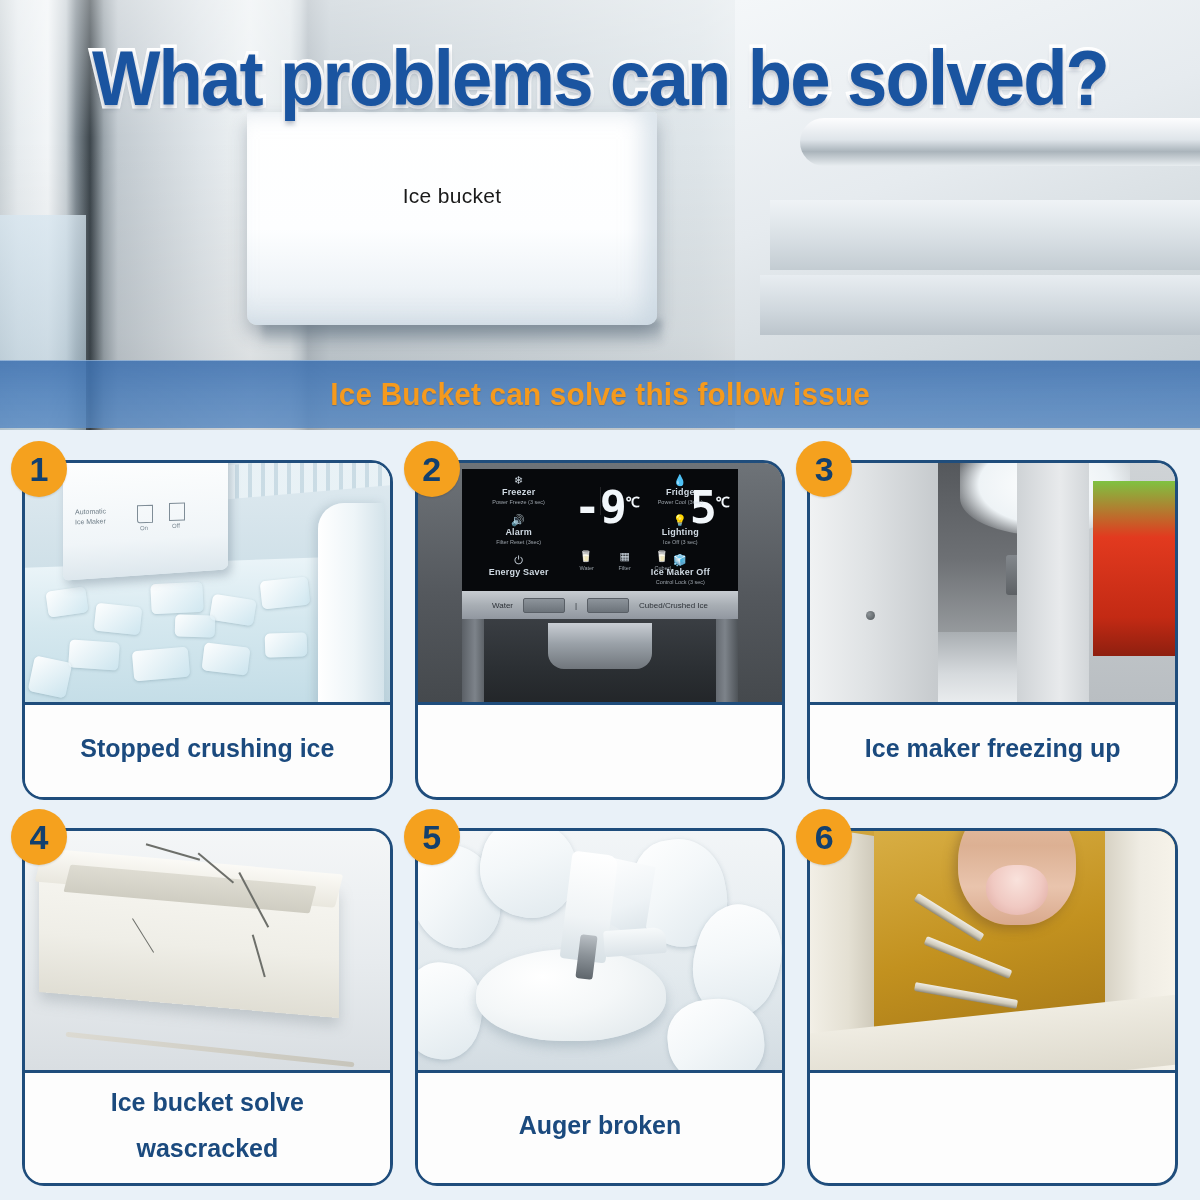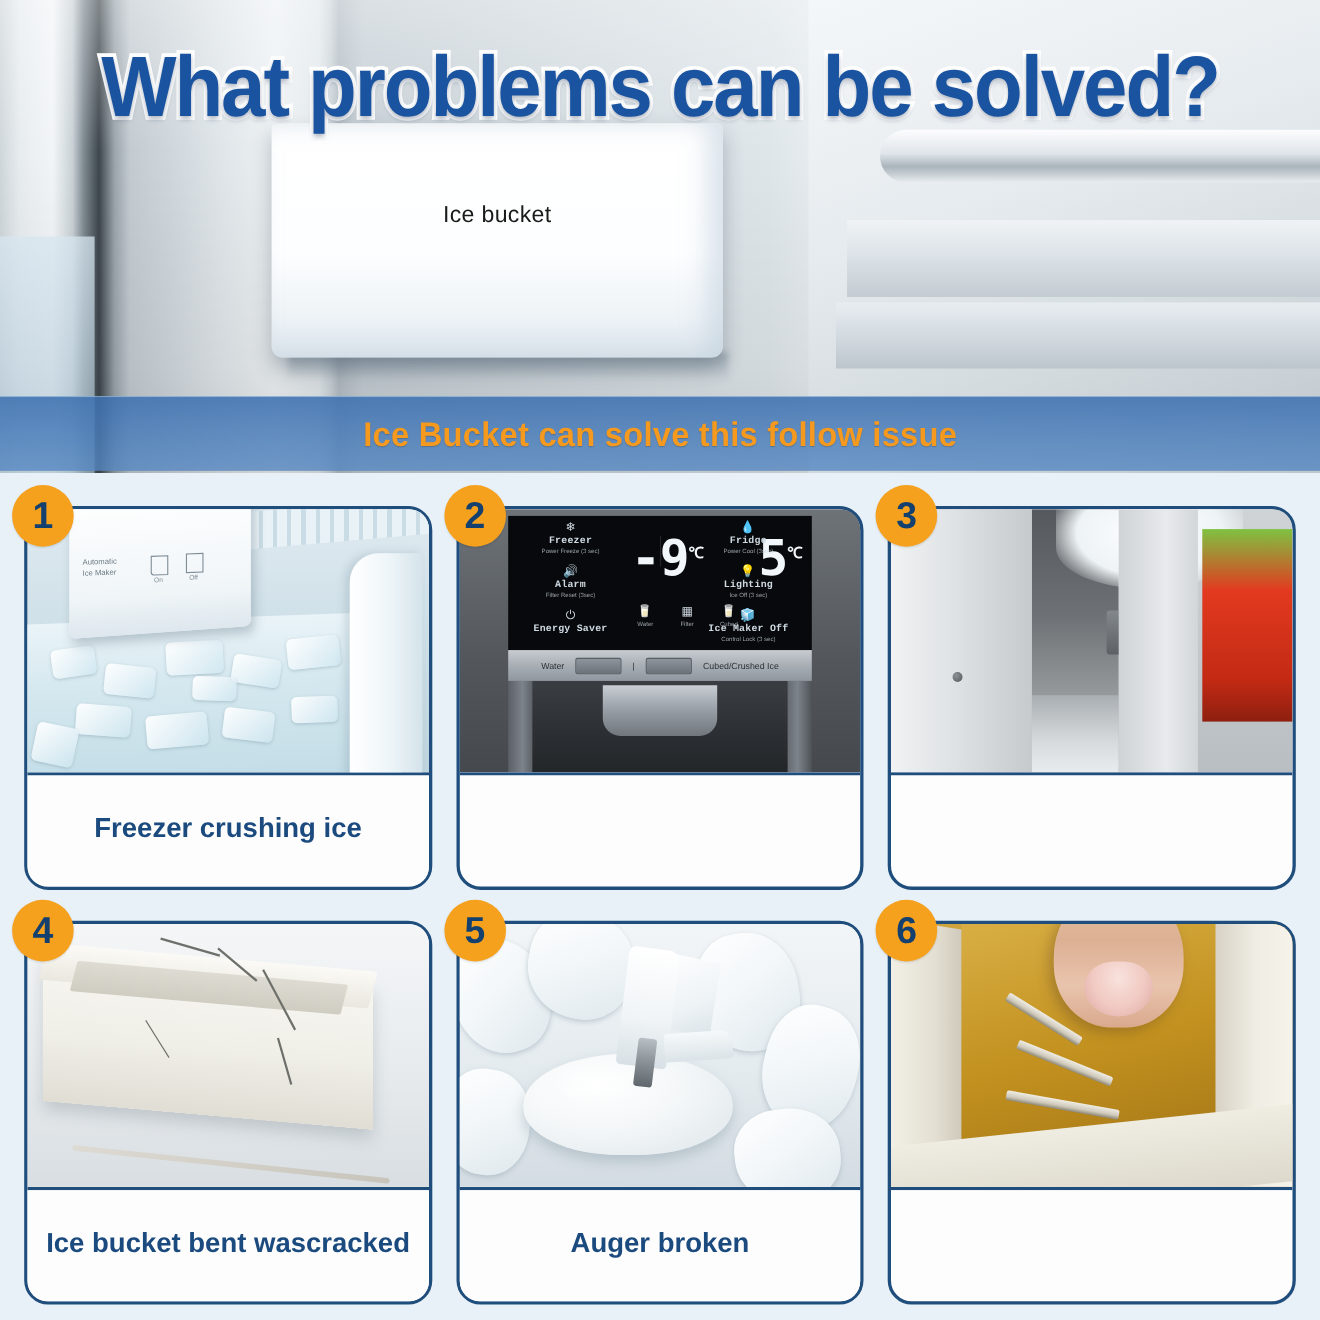--- a/index.html
+++ b/index.html
@@ -267,21 +267,21 @@
     box-shadow: 0 1px 3px rgba(120,150,165,.45);
   }
 
   
   .p2 { background: linear-gradient(180deg,#6e7378 0%, #54585d 55%, #45494d 100%); }
   .p2-black {
     position: absolute; left: 44px; top: 6px; right: 44px; height: 122px;
     background: #07090c;
   }
   .p2-lbl { position: absolute; color: #cfd9e2; text-align: center; line-height: 10px; }
-  .p2-lbl .t1 { font-size: 9px; font-weight: 700; letter-spacing: .2px; font-family: Liberation Mono, monospace; }
+  .p2-lbl .t1 { font-size: 9px; font-weight: 700; letter-spacing: .2px; }
   .p2-lbl .t2 { font-size: 5.5px; opacity: .72; }
   .p2-lbl .ico { font-size: 11px; display:block; margin-bottom: 2px; }
   .p2-digit {
     position: absolute; top: 12px;
     font-family: "DejaVu Sans Mono", monospace;
     font-size: 45px; font-weight: 700; color: #f2f7fb;
     letter-spacing: -1px;
   }
   .p2-unit { font-size: 14px; vertical-align: super; }
   .p2-divider { position: absolute; left: 50%; top: 18px; width: 1px; height: 28px; background: rgba(255,255,255,.12); }
@@ -455,21 +455,21 @@
             <div>Automatic</div>
             <div>Ice Maker</div>
           </div>
           <div class="p1-ico a"></div>
           <div class="p1-ico b"></div>
           <div class="p1-ico-lbl" style="left:77px;">On</div>
           <div class="p1-ico-lbl" style="left:109px;">Off</div>
         </div>
       </div>
       <div class="card-caption">
-        <span>Freezer crushing ice</span>
+        <span>Stopped crushing ice</span>
       </div>
     </div>
 
     <div class="card">
       <div class="badge">2</div>
       <div class="card-photo p2">
         <div class="p2-col" style="left:44px;"></div>
         <div class="p2-col" style="right:44px;"></div>
         <div class="p2-recess"></div>
         <div class="p2-spout"></div>
@@ -541,37 +541,40 @@
         <div class="p3-dark"></div>
         <div class="p3-floor"></div>
         <div class="p3-module"></div>
         <div class="p3-knob"></div>
         <div class="p3-frost"></div>
         <div class="p3-panel-l"></div>
         <div class="p3-screw"></div>
         <div class="p3-panel-r"></div>
         <div class="p3-pack"></div>
       </div>
+      <div class="card-caption">
+        <span>Ice maker freezing up</span>
+      </div>
     </div>
 
     <div class="card">
       <div class="badge">4</div>
       <div class="card-photo p4">
         <div class="p4-body"></div>
         <div class="p4-top"></div>
         <div class="p4-inner"></div>
         <div class="p4-crack" style="left:120px; top:20px; width:56px; height:1.5px; transform:rotate(16deg);"></div>
         <div class="p4-crack" style="left:168px; top:36px; width:46px; height:1.5px; transform:rotate(40deg);"></div>
         <div class="p4-crack" style="left:198px; top:68px; width:62px; height:1.5px; transform:rotate(62deg);"></div>
         <div class="p4-crack" style="left:212px; top:124px; width:44px; height:1.5px; transform:rotate(74deg);"></div>
         <div class="p4-crack" style="left:98px;  top:104px; width:40px; height:1.2px; transform:rotate(58deg);"></div>
         <div class="p4-rail"></div>
       </div>
       <div class="card-caption">
-        <span>Ice bucket bent wascracked</span>
+        <span>Ice bucket solve wascracked</span>
       </div>
     </div>
 
     <div class="card">
       <div class="badge">5</div>
       <div class="card-photo p5">
         <div class="p5-cube" style="left:-6px;  top:14px;  width:86px;  height:104px; transform:rotate(-18deg);"></div>
         <div class="p5-cube" style="left:62px;  top:-10px; width:96px;  height:96px;  transform:rotate(12deg);"></div>
         <div class="p5-cube" style="left:216px; top:8px;   width:92px;  height:108px; transform:rotate(-10deg);"></div>
         <div class="p5-cube" style="left:276px; top:74px;  width:86px;  height:112px; transform:rotate(16deg);"></div>

